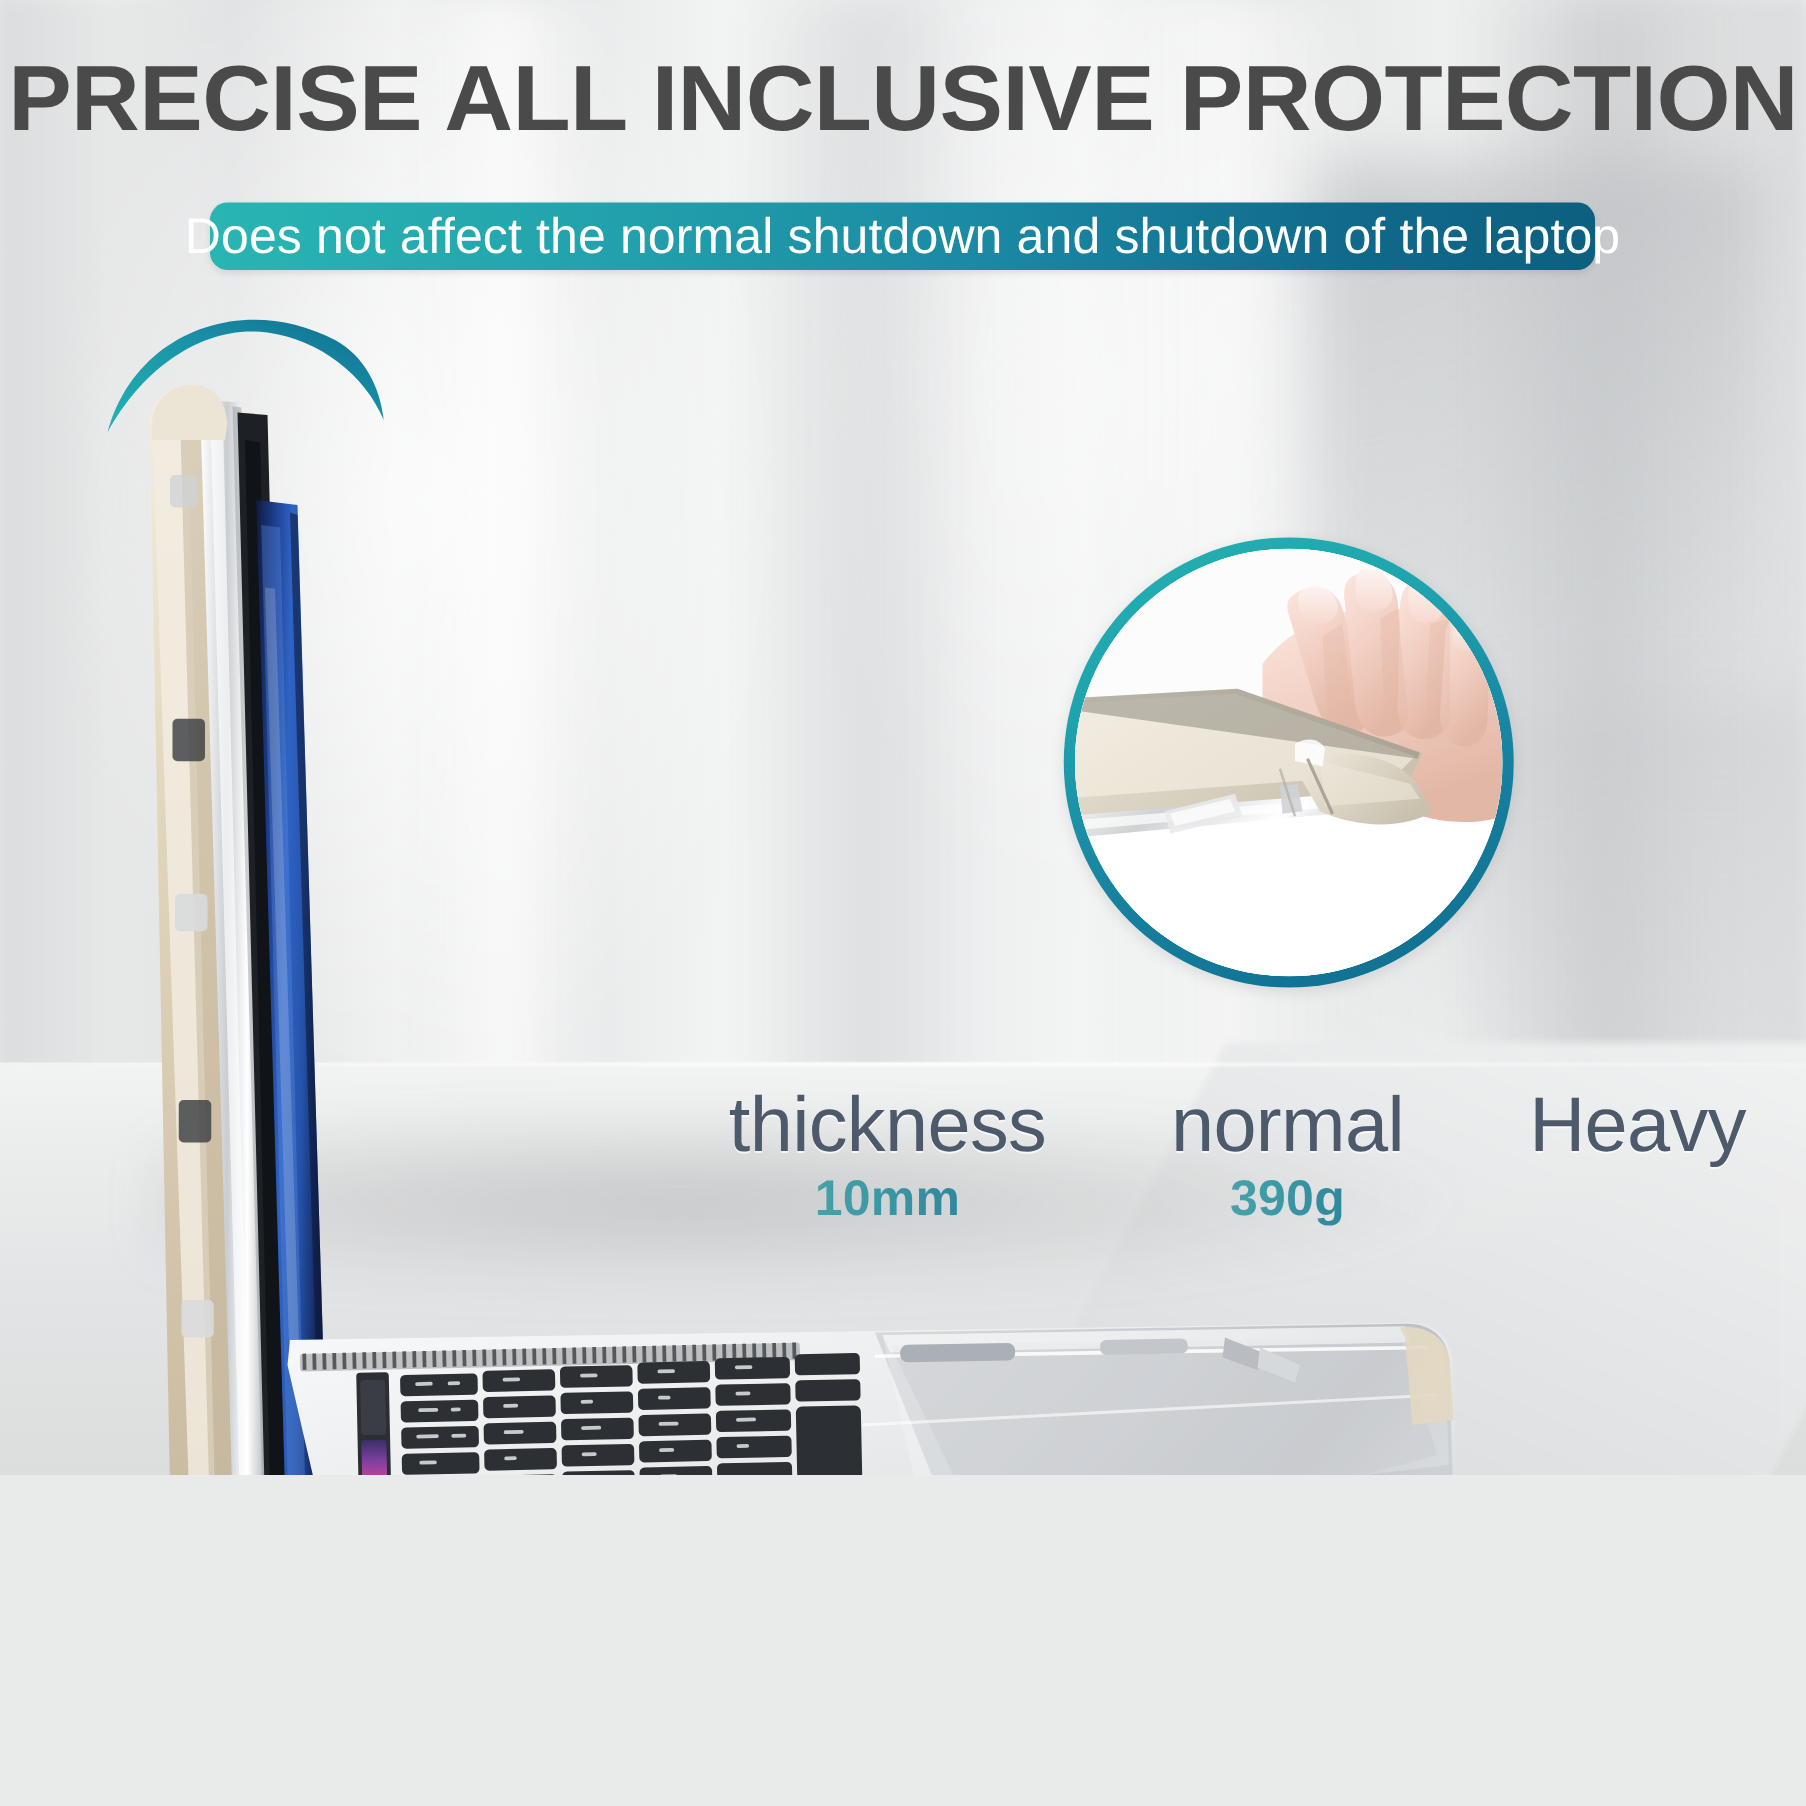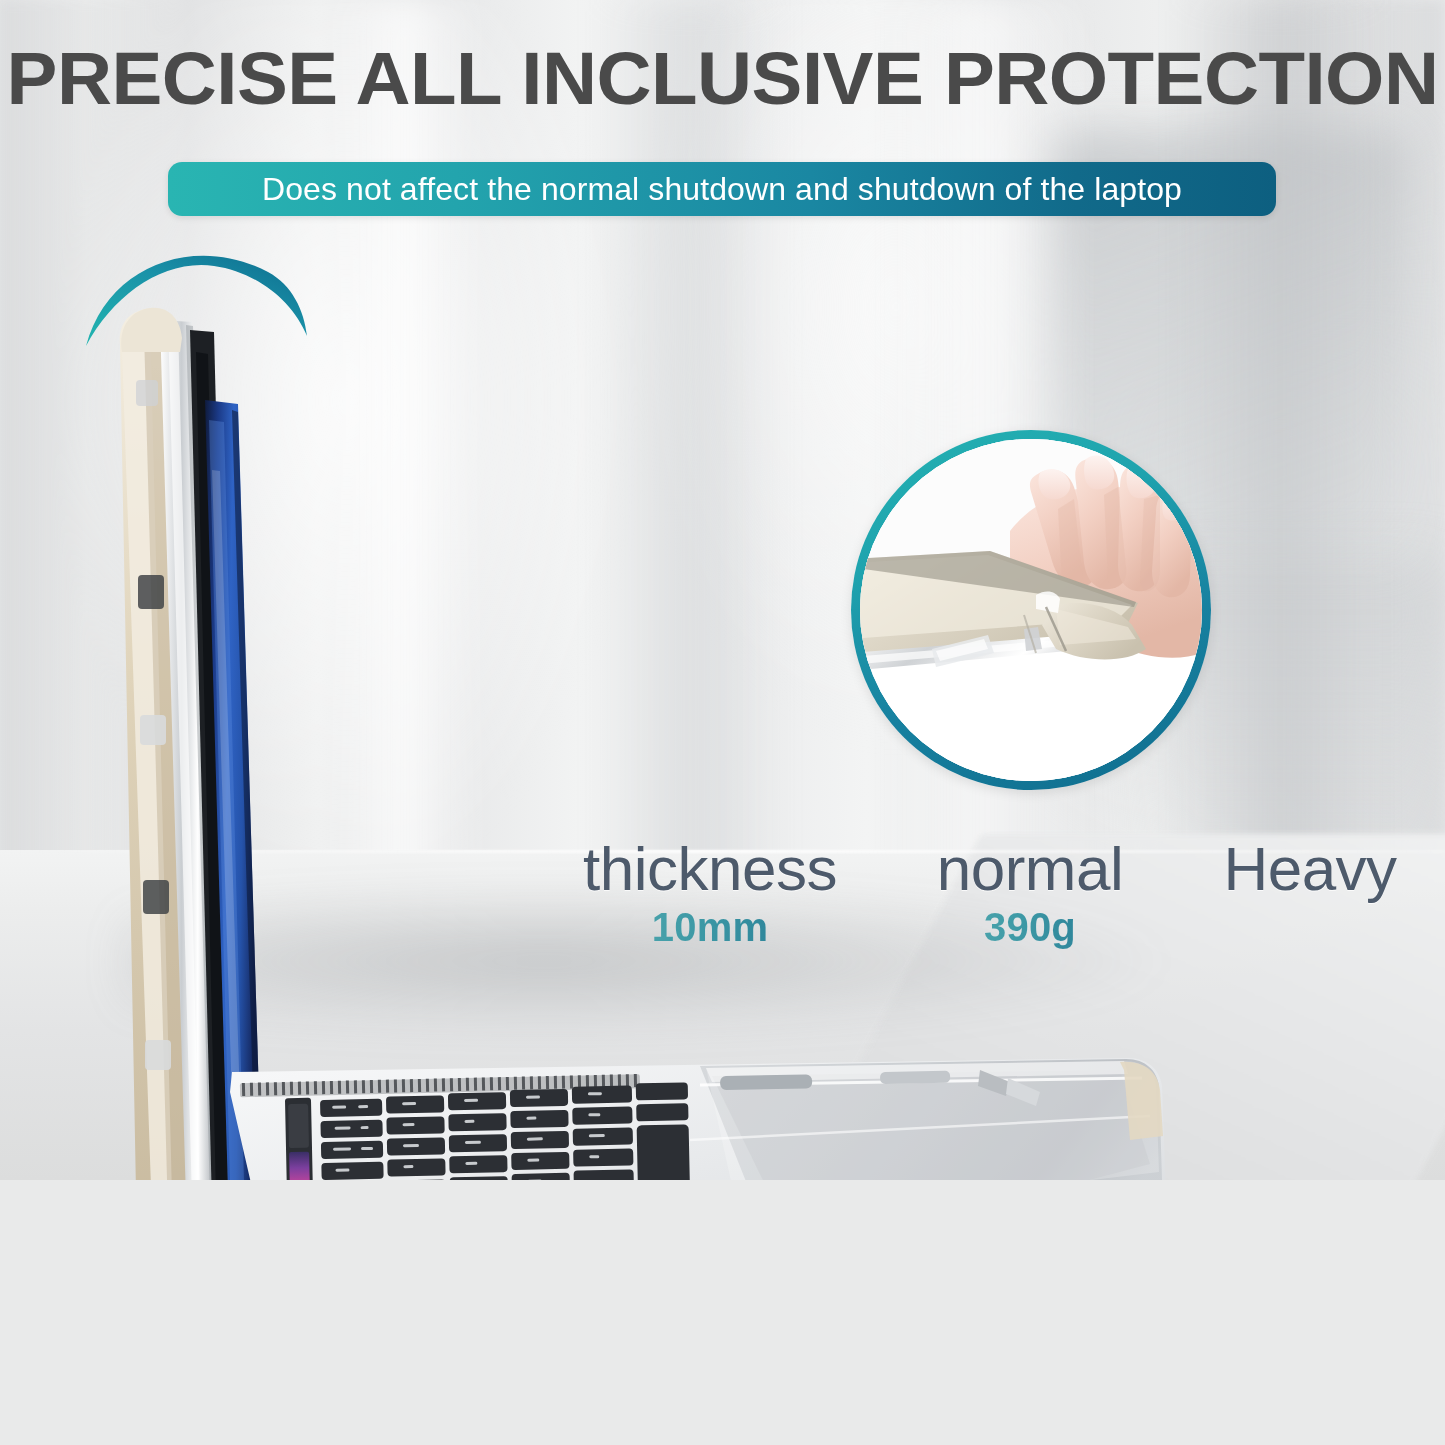--- a/index.html
+++ b/index.html
@@ -75,21 +75,21 @@
     white-space:nowrap;
   }
   .subbanner{
     position:absolute;left:168px;top:162px;width:1108px;height:54px;
     border-radius:14px;
     background:linear-gradient(90deg,#29b5b2 0%, #23a4ad 26%, #1a87a2 58%, #116a8a 82%, #0d5f80 100%);
     box-shadow:0 2px 6px rgba(0,0,0,.10);
     display:flex;align-items:center;justify-content:center;
   }
   .subbanner span{
-    color:#ffffff;font-size:32px;font-weight:400;letter-spacing:.1px;white-space:nowrap;
+    color:#ffffff;font-size:40px;font-weight:400;letter-spacing:.1px;white-space:nowrap;
   }
 
   
   .arc{position:absolute;pointer-events:none;}
   .arc-tl{left:78px;top:238px;width:230px;height:120px;}
   .arc-bl{left:40px;top:1238px;width:190px;height:175px;}
   .arc-br{left:1105px;top:1248px;width:165px;height:175px;}
 
   
   .laptop{position:absolute;left:0;top:0;width:1445px;height:1445px;pointer-events:none;}
@@ -109,20 +109,21 @@
   
   .specs{
     position:absolute;left:545px;top:836px;width:890px;height:140px;
     display:flex;align-items:flex-start;justify-content:space-between;
   }
   .spec{text-align:center;}
   .spec-label{
     font-size:62px;line-height:1.05;font-weight:400;color:#4d5a6b;
     letter-spacing:-.5px;white-space:nowrap;
     text-shadow:0 1px 0 rgba(255,255,255,.75);
+    margin-top:32px;
   }
   .spec-value{
     margin-top:4px;font-size:40px;font-weight:700;letter-spacing:.2px;
     background:linear-gradient(90deg,#62b4b6 0%, #3e9aa6 45%, #1b6d8d 100%);
     -webkit-background-clip:text;background-clip:text;color:transparent;
     white-space:nowrap;
   }
   .sp-thickness{width:330px;}
   .sp-weight{width:250px;}
   .sp-heavy{width:250px;}

